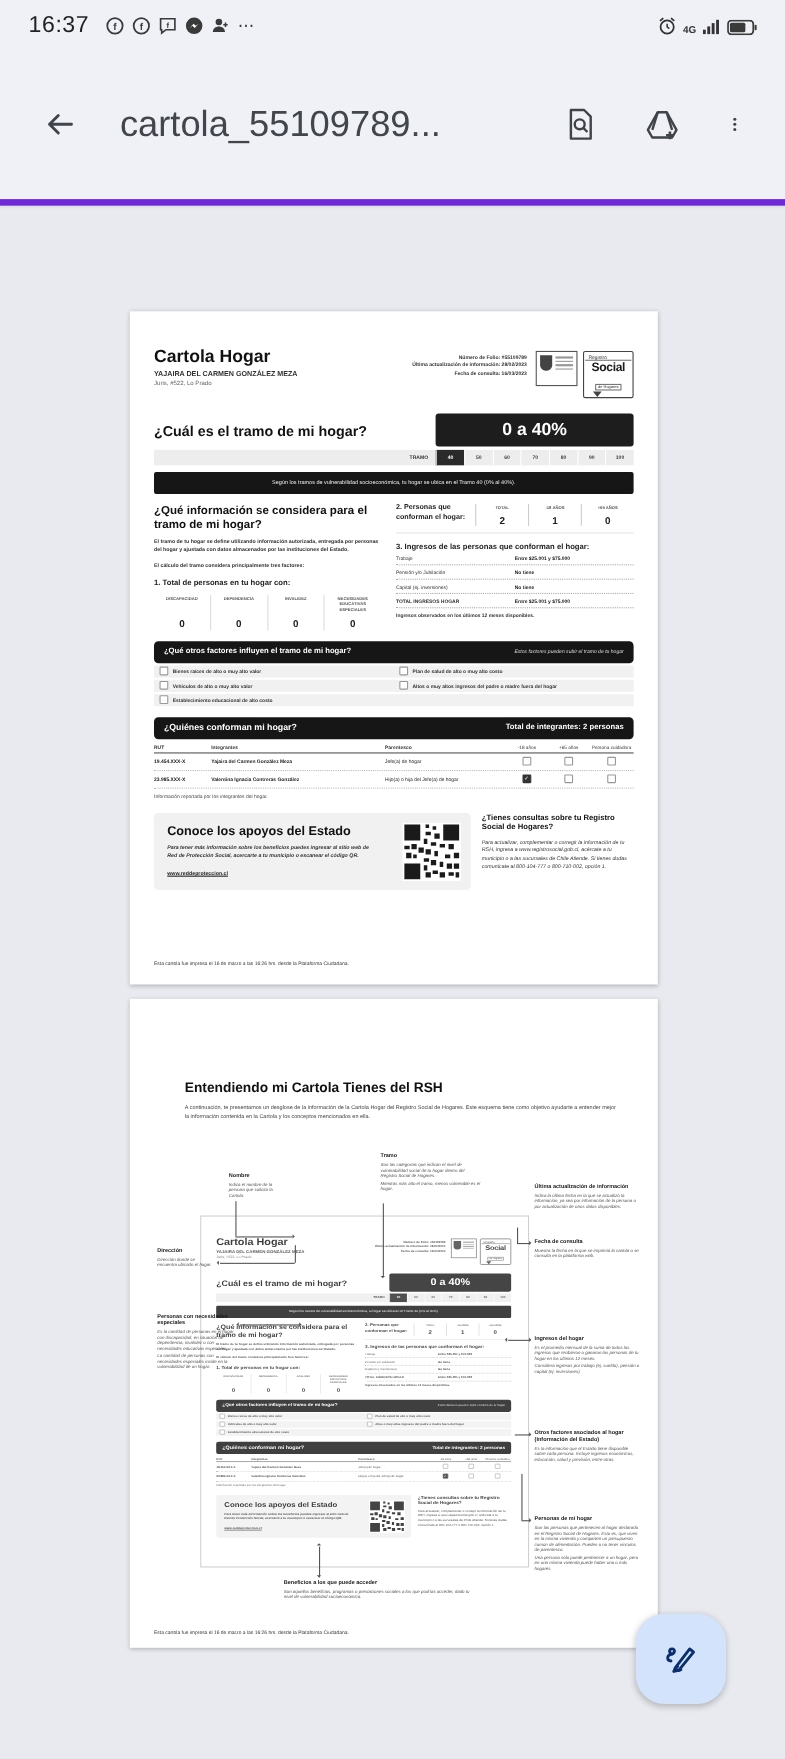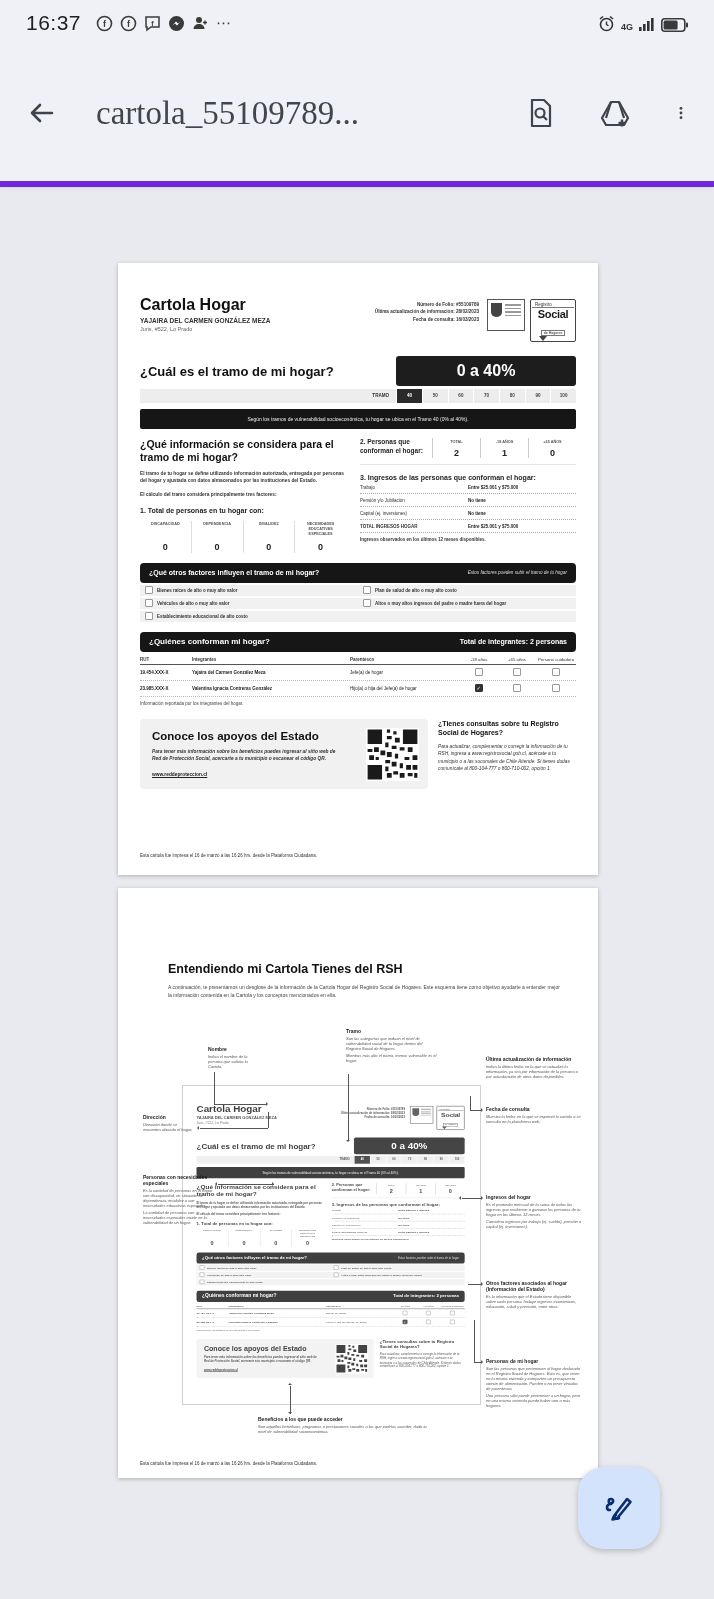--- a/index.html
+++ b/index.html
@@ -5,25 +5,25 @@
   html,body{margin:0;padding:0;}
   body{width:714px;height:1599px;background:#e9eaef;font-family:"Liberation Sans",sans-serif;position:relative;overflow:hidden;-webkit-text-size-adjust:none;}
   
   .topchrome{position:absolute;left:0;top:0;width:714px;height:181px;background:#f0f1f6;border-bottom:6px solid #6d28d9;box-shadow:0 1px 3px rgba(0,0,0,.08);z-index:5;}
   .statusbar{position:absolute;left:0;top:0;width:100%;height:46px;display:flex;align-items:center;padding:0 26px;box-sizing:border-box;gap:7px;color:#3c3c3c;}
   .sb-time{font-size:21px;color:#222;margin-right:8px;letter-spacing:.5px;}
   .sb-ic{width:17px;height:17px;flex:0 0 auto;}
   .sb-spacer{flex:1;}
   .sb-right{display:flex;align-items:flex-end;gap:6px;}
   .sb-4g{font-size:9px;font-weight:bold;color:#333;line-height:1;}
-  .appbar{position:absolute;left:0;top:46px;width:100%;height:134px;display:flex;align-items:center;padding:0 26px;box-sizing:border-box;font-family:Liberation Serif, serif;}
+  .appbar{position:absolute;left:0;top:46px;width:100%;height:134px;display:flex;align-items:center;padding:0 39px;box-sizing:border-box;}
   .ab-title{font-size:33px;color:#41454c;margin-left:38px;flex:1;white-space:nowrap;overflow:hidden;}
   .ab-ic{width:30px;height:30px;margin-left:44px;flex:0 0 auto;}
   
-  .page{position:absolute;left:118px;width:480px;background:#fff;box-shadow:0 1px 4px rgba(0,0,0,.25);}
+  .page{position:absolute;left:118px;width:480px;background:#fff;box-shadow:0 1px 4px rgba(0,0,0,.25);margin-top:20px;}
   #page1{top:263px;height:612px;}
   #page2{top:888px;height:590px;}
   
   .cartola{width:480px;box-sizing:border-box;padding:34px 22px 0;color:#222;}
   .c-head{display:flex;}
   .c-title{font-size:16px;font-weight:bold;color:#111;line-height:1.05;}
   .c-holder{font-size:6.5px;font-weight:bold;color:#333;margin-top:3px;}
   .c-addr{font-size:5.5px;color:#666;margin-top:2px;}
   .c-meta{margin-left:auto;text-align:right;font-size:4.6px;color:#333;line-height:1.6;font-weight:bold;padding-top:4px;}
   .c-logos{display:flex;gap:5px;margin-left:8px;align-items:flex-start;padding-top:2px;}

